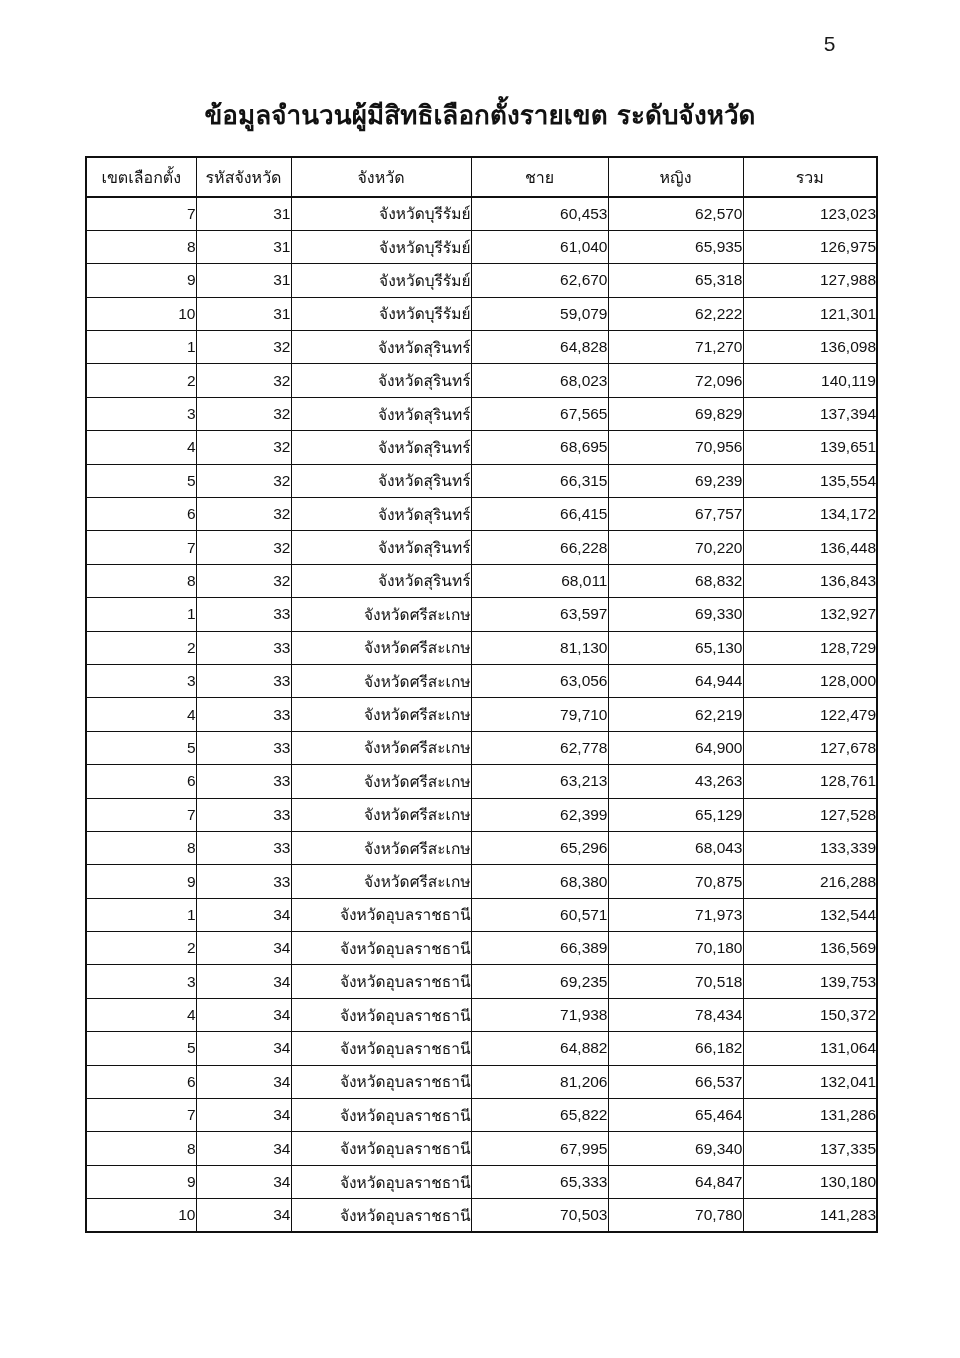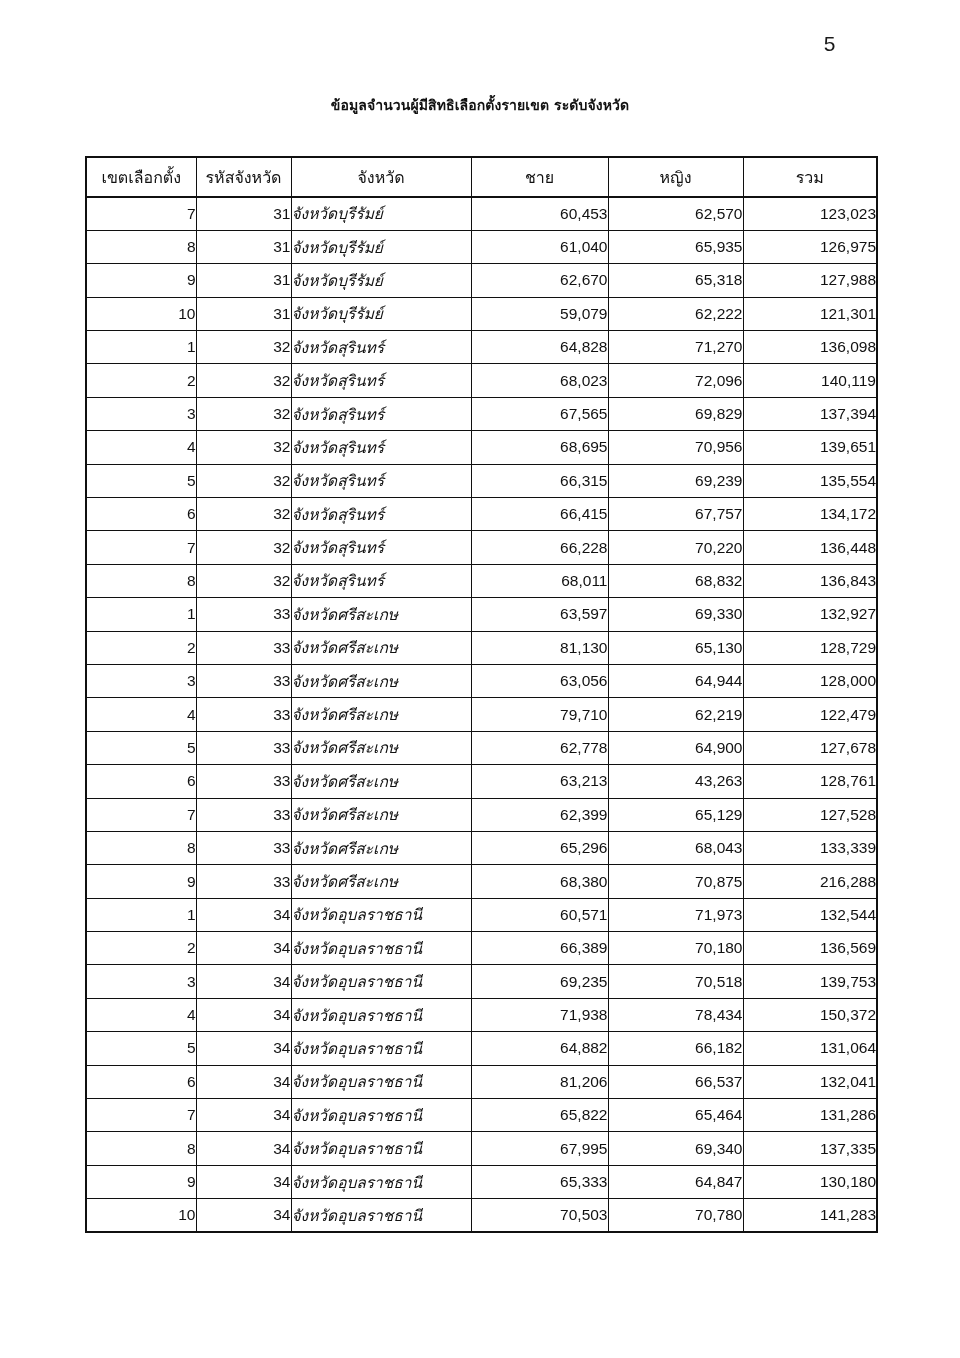--- a/index.html
+++ b/index.html
@@ -34,21 +34,21 @@
     color: #1a1a1a;
     letter-spacing: 0.5px;
   }
 
   #doc-title {
     position: absolute;
     left: 0;
     top: 94px;
     width: 960px;
     text-align: center;
-    font-size: 14px;
+    font-size: 26px;
     font-weight: bold;
     font-family: "DejaVu Sans", sans-serif;
     color: #111111;
     letter-spacing: 0.1px;
   }
 
   #table-wrap {
     position: absolute;
     left: 85px;
     top: 156px;
@@ -100,27 +100,26 @@
   table.voters tbody tr td:first-child { border-left-width: 2px; }
   table.voters tbody tr td:last-child  { border-right-width: 2px; margin-top: 15px; }
   table.voters tbody tr:last-child td  { border-bottom-width: 2px; }
 
   .cell-num {
     text-align: right;
     padding-right: 7px;
     font-family: "Liberation Sans", sans-serif;
   }
   .cell-prov {
-    text-align: left;
+    text-align: right;
     padding-left: 5px;
     font-family: "DejaVu Sans", sans-serif;
     font-size: 14.5px;
     white-space: nowrap;
     overflow: hidden;
-    font-style: italic;
   }
   .cell-val {
     text-align: right;
     padding-right: 9px;
     font-family: "Liberation Sans", sans-serif;
   }
 </style>
 </head>
 <body>
 

